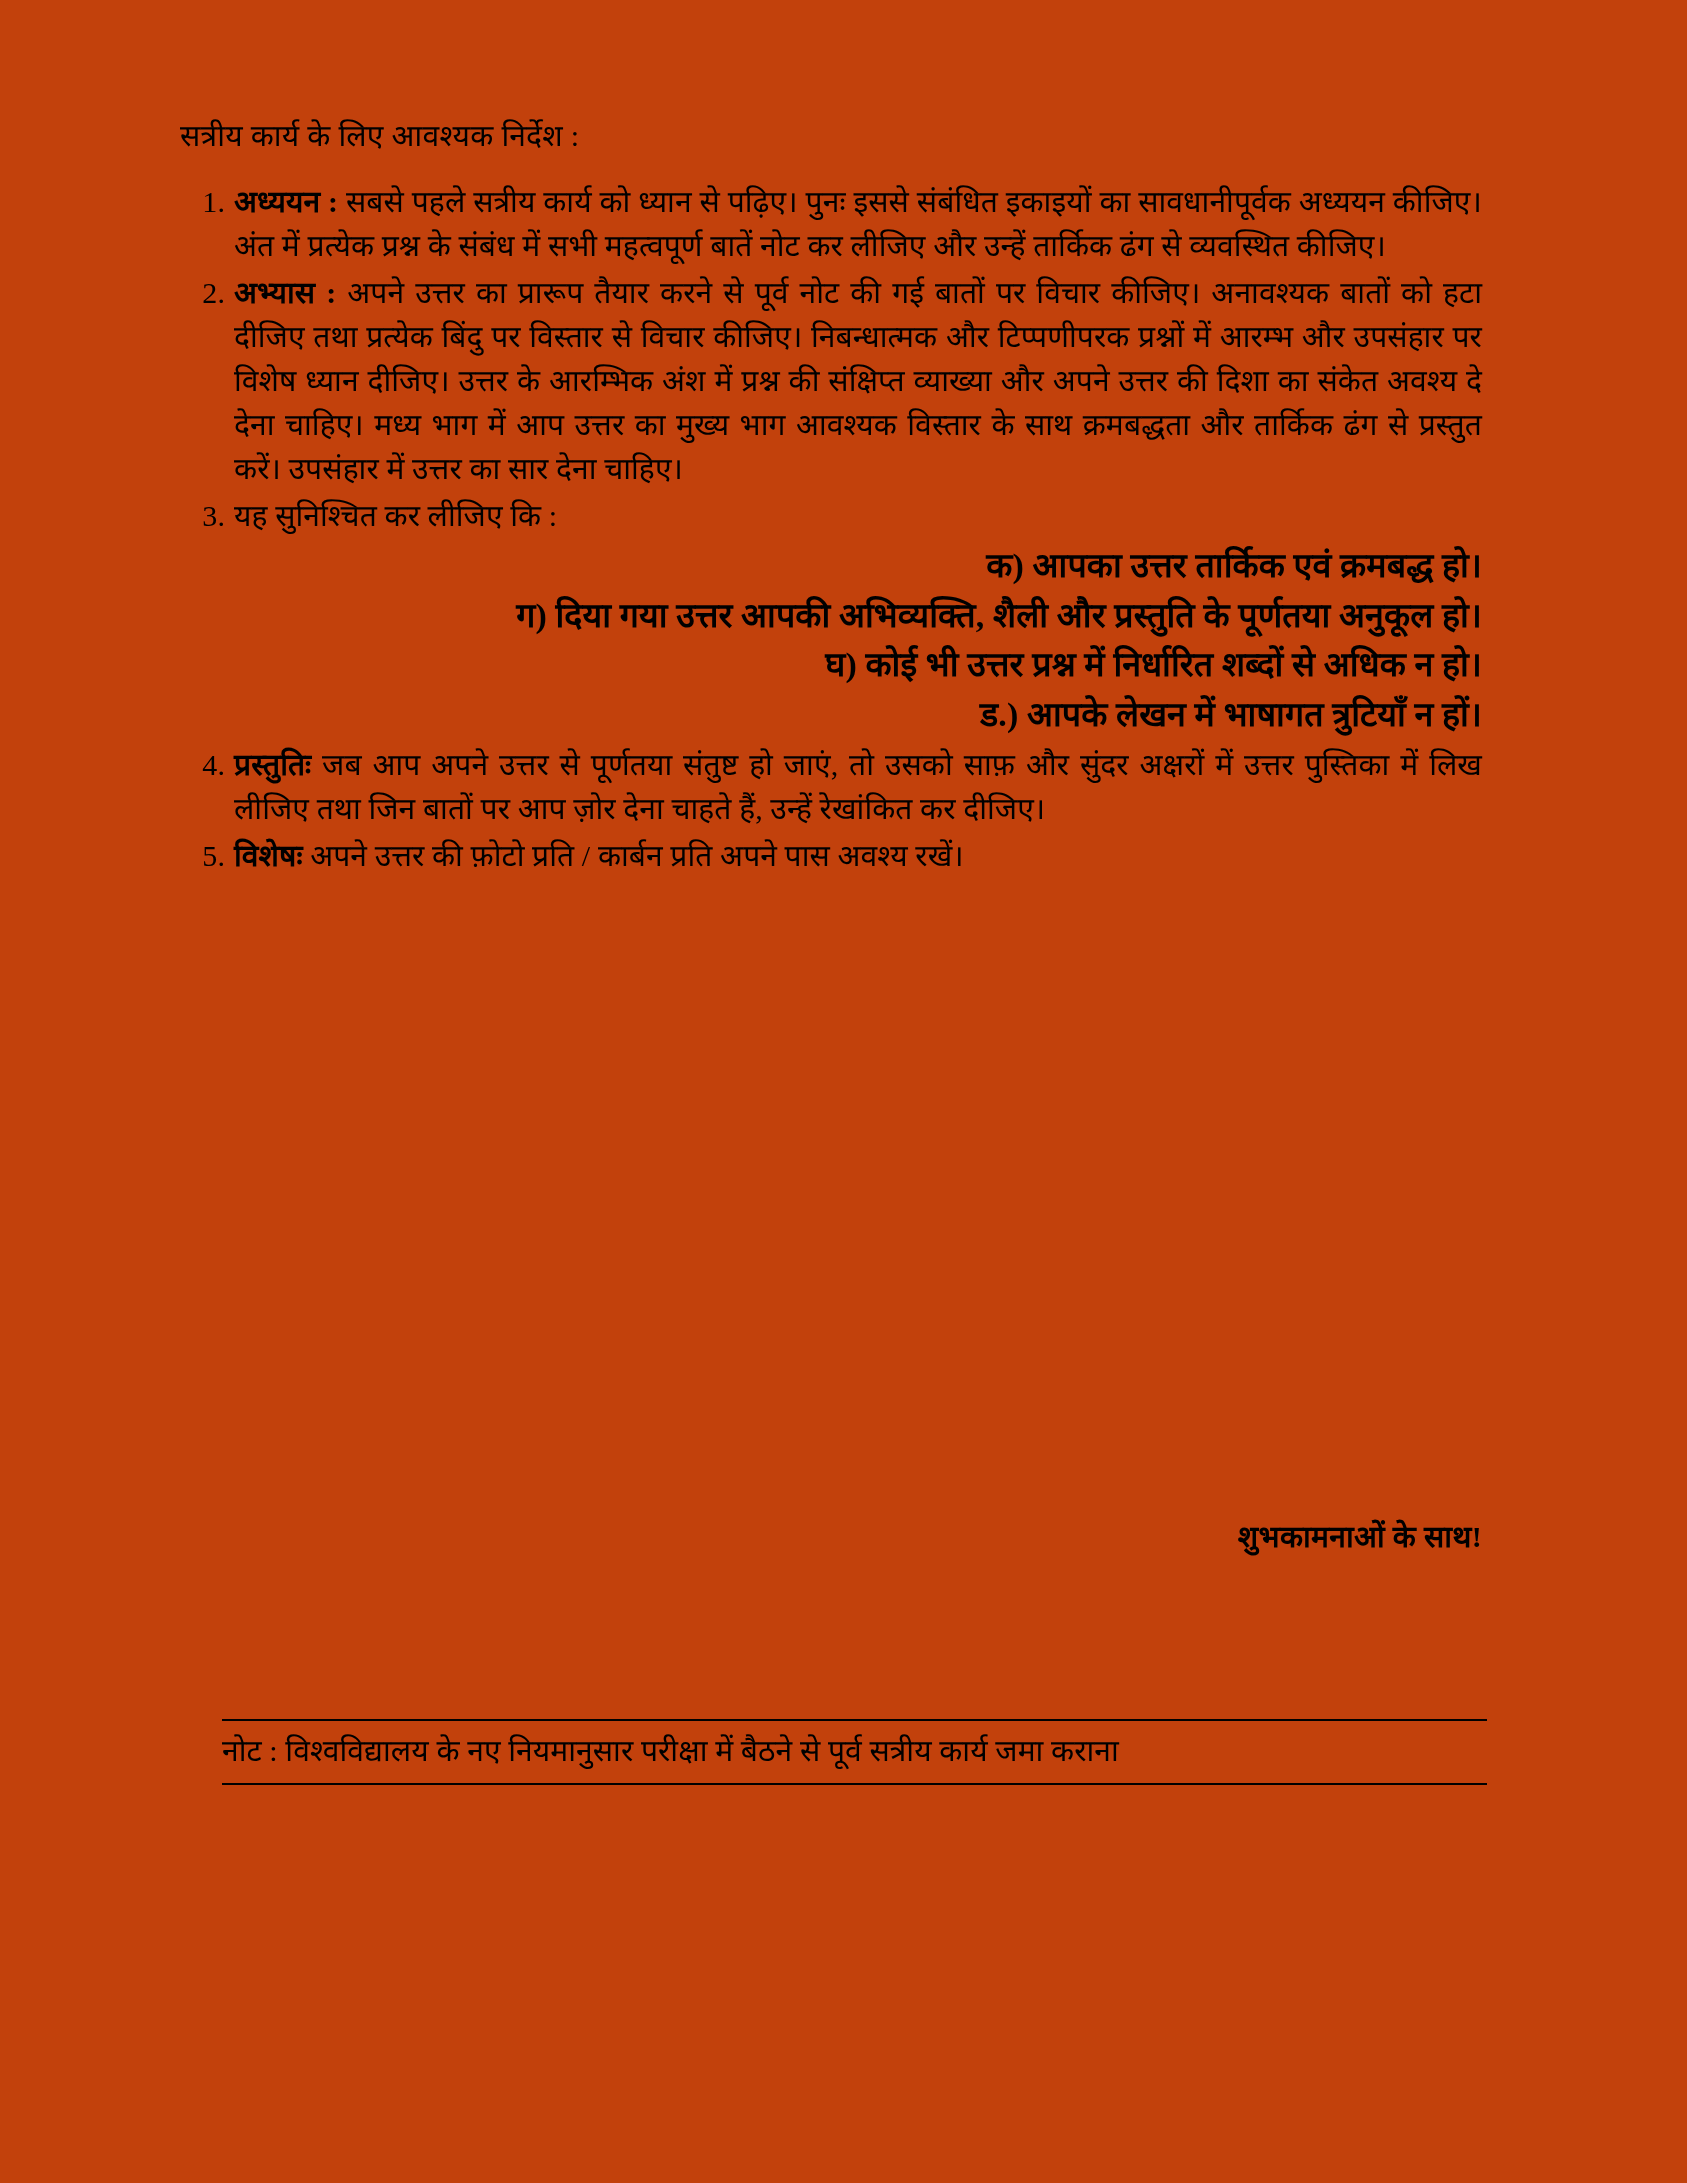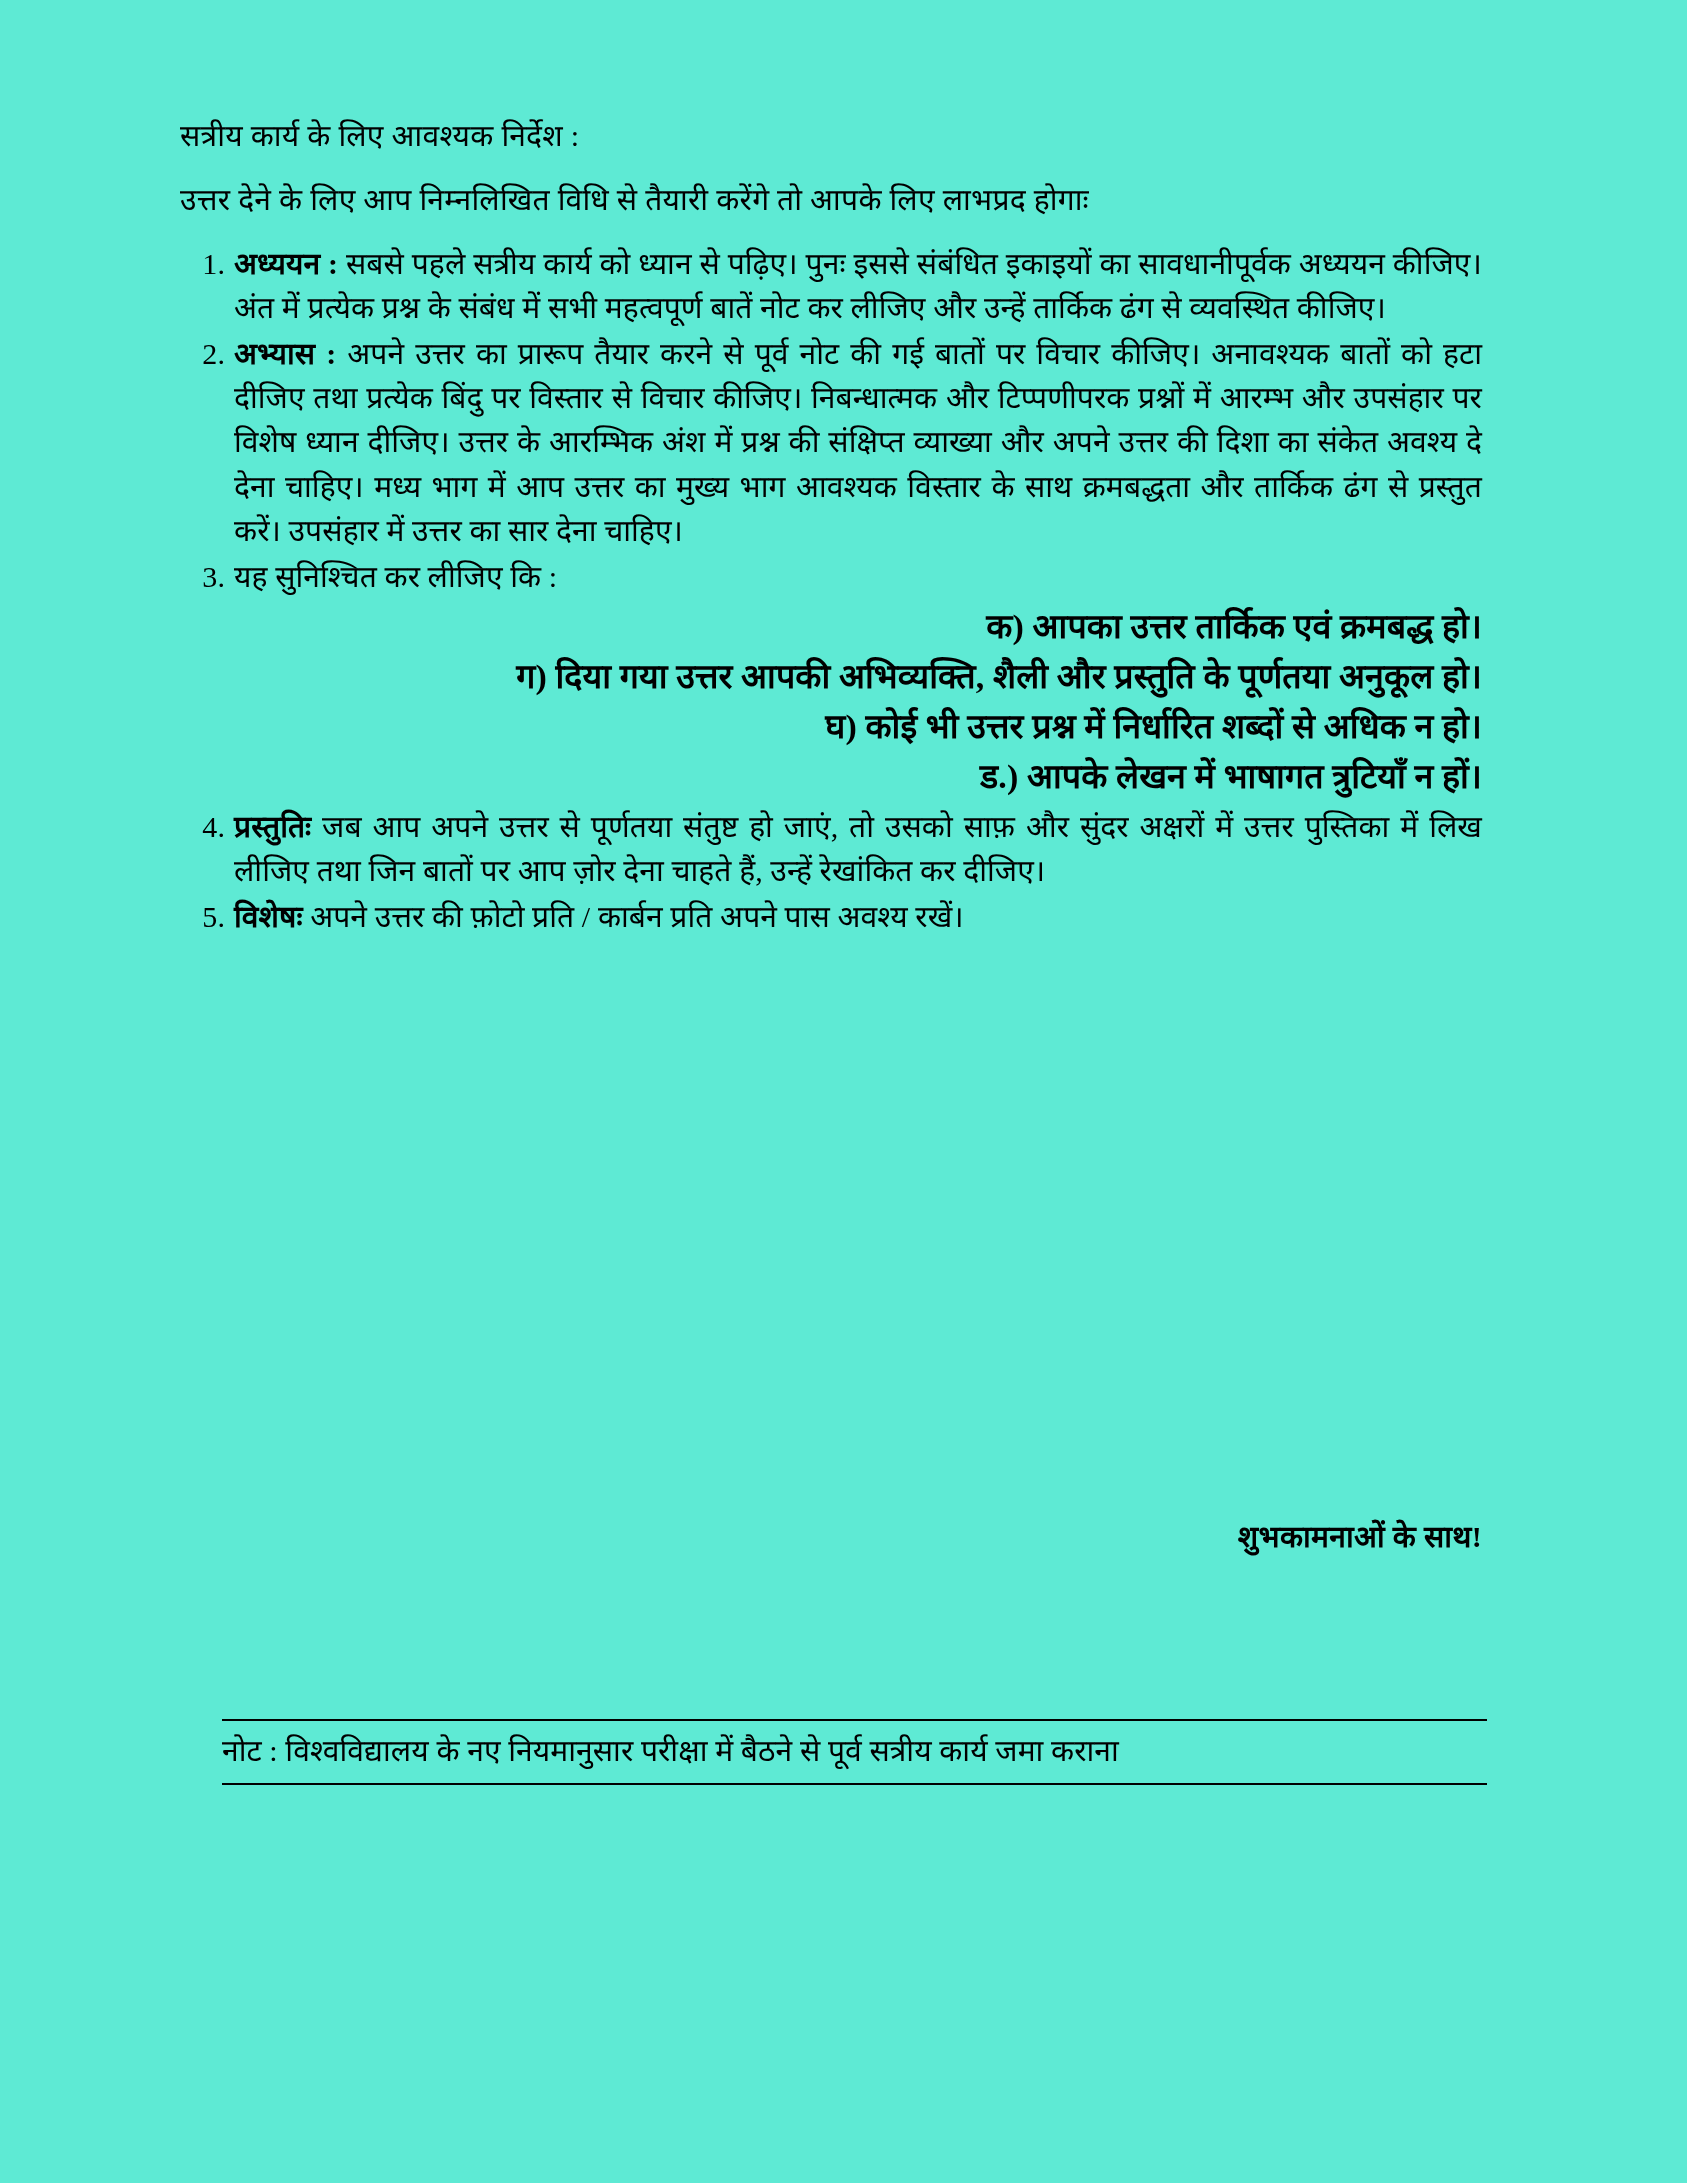--- a/index.html
+++ b/index.html
@@ -14,21 +14,21 @@
     font-family: "Liberation Serif", "DejaVu Serif", serif;
     color: #000000;
     -webkit-font-smoothing: antialiased;
   }
   .page {
     position: relative;
     width: 1687px;
     height: 2183px;
     box-sizing: border-box;
     padding: 0;
-    background: #5eead4;
+    background: #c2410c;
     overflow: hidden;
   }
   .content {
     position: absolute;
     left: 180px;
     top: 116px;
     width: 1302px;
   }
 
   
@@ -135,21 +135,20 @@
 </style>
 </head>
 <body>
 
 <div class="page">
 
   <div class="content">
 
     <div class="hd-line">सत्रीय कार्य के लिए आवश्यक निर्देश :</div>
 
-    <div class="intro-line">उत्तर देने के लिए आप निम्नलिखित विधि से तैयारी करेंगे तो आपके लिए लाभप्रद होगाः</div>
 
     <ol class="main-list">
 
       <li>
         <span class="marker">1.</span>
         <span class="lead">अध्ययन : </span>
         <span class="para-body">सबसे पहले सत्रीय कार्य को ध्यान से पढ़िए। पुनः इससे संबंधित इकाइयों का सावधानीपूर्वक अध्ययन कीजिए। अंत में प्रत्येक प्रश्न के संबंध में सभी महत्वपूर्ण बातें नोट कर लीजिए और उन्हें तार्किक ढंग से व्यवस्थित कीजिए।</span>
       </li>
 
       <li>

